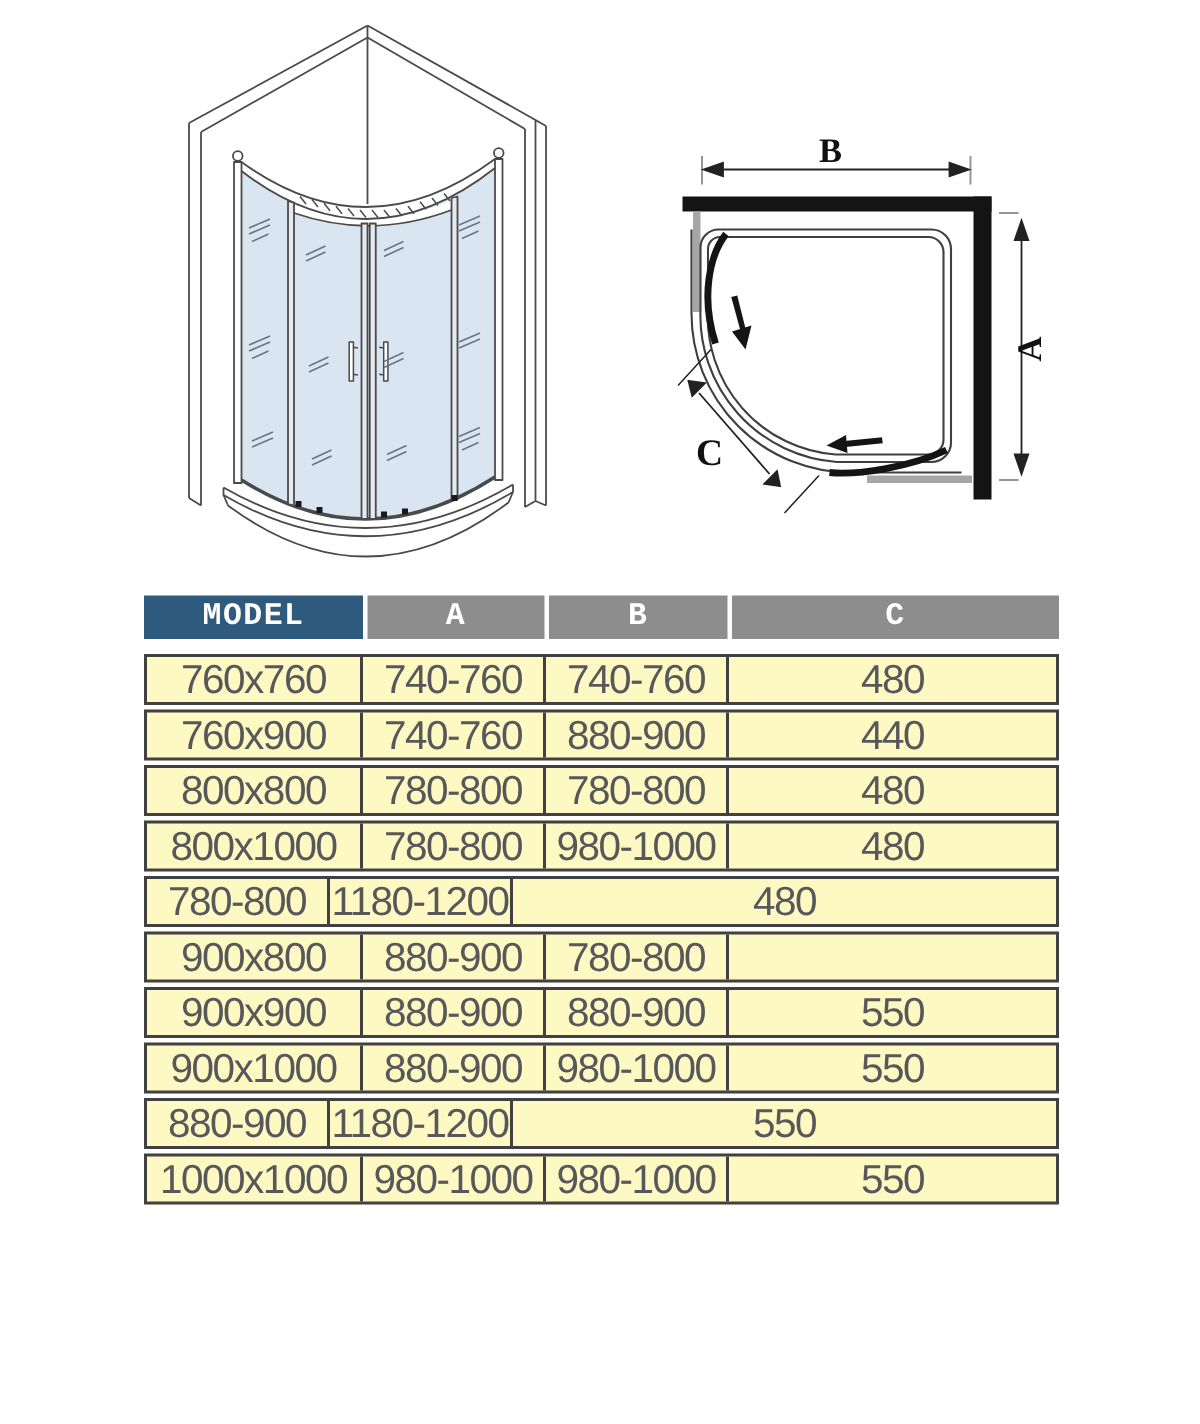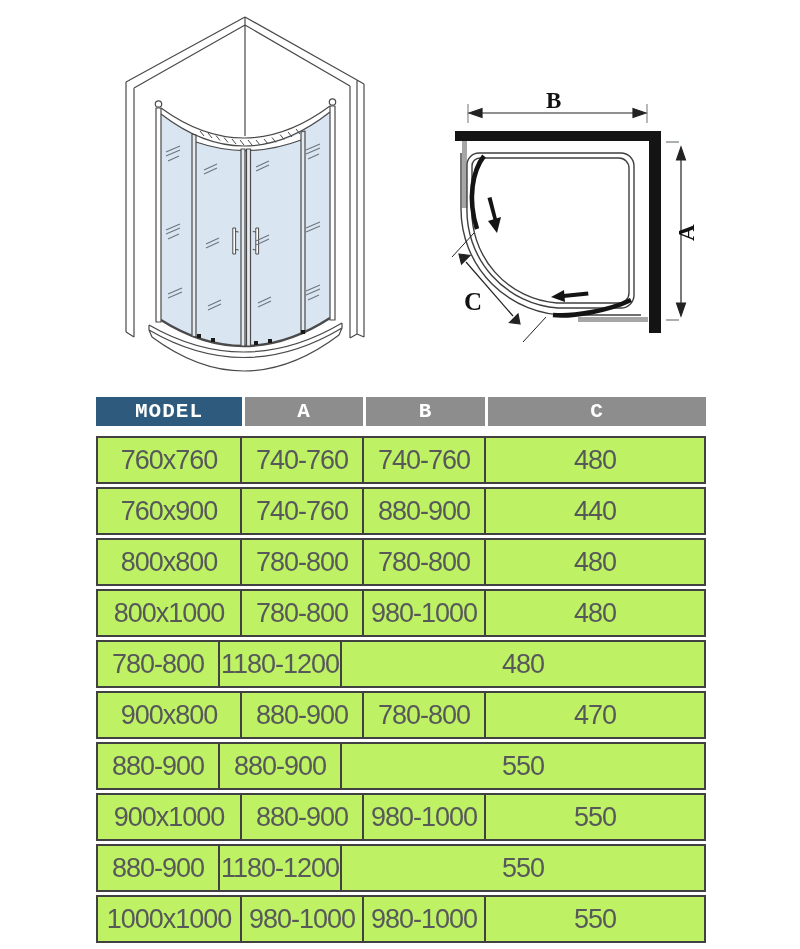--- a/index.html
+++ b/index.html
@@ -10,22 +10,22 @@
   
   .table-wrap{position:absolute;left:96px;top:397px;width:610px;}
   .thead{display:flex;height:29px;}
   .th{display:flex;align-items:center;justify-content:center;color:#fff;
       font-family:Liberation Mono, monospace;font-weight:bold;font-size:21px;letter-spacing:1px;}
   .th-model{width:146px;background:var(--header_blue);}
   .th-a{width:118px;margin-left:3px;background:var(--header_gray);}
   .th-b{width:119px;margin-left:3px;background:var(--header_gray);}
   .th-c{flex:1;margin-left:3px;background:var(--header_gray);}
   .tbody{margin-top:10px;}
-  .trow{display:flex;height:48px;border:2px solid var(--border_dark);box-sizing:border-box;
-        margin-bottom:3px;background:#bef264;}
+  .trow{display:flex;height:34px;border:2px solid var(--border_dark);box-sizing:border-box;
+        margin-bottom:3px;background:#fef9c3;}
   .td{display:flex;align-items:center;justify-content:center;white-space:nowrap;
       color:var(--cell_text);font-size:27px;letter-spacing:-1px;box-sizing:border-box;}
   .td-model{width:144px;border-right:2px solid var(--border_dark);}
   .td-a{width:122px;border-right:2px solid var(--border_dark);}
   .td-b{width:122px;border-right:2px solid var(--border_dark);}
   .td-c{flex:1;}
 
   .plan-label{font-family:"Liberation Serif",serif;font-weight:bold;fill:#111;}
 </style>
 </head>
@@ -152,23 +152,23 @@
       </div>
       <div class="trow">
         <div class="td td-a">780-800</div>
         <div class="td td-b">1180-1200</div>
         <div class="td td-c">480</div>
       </div>
       <div class="trow">
         <div class="td td-model">900x800</div>
         <div class="td td-a">880-900</div>
         <div class="td td-b">780-800</div>
-        <div class="td td-c">470</div>
       </div>
       <div class="trow">
+        <div class="td td-model">900x900</div>
         <div class="td td-a">880-900</div>
         <div class="td td-b">880-900</div>
         <div class="td td-c">550</div>
       </div>
       <div class="trow">
         <div class="td td-model">900x1000</div>
         <div class="td td-a">880-900</div>
         <div class="td td-b">980-1000</div>
         <div class="td td-c">550</div>
       </div>

